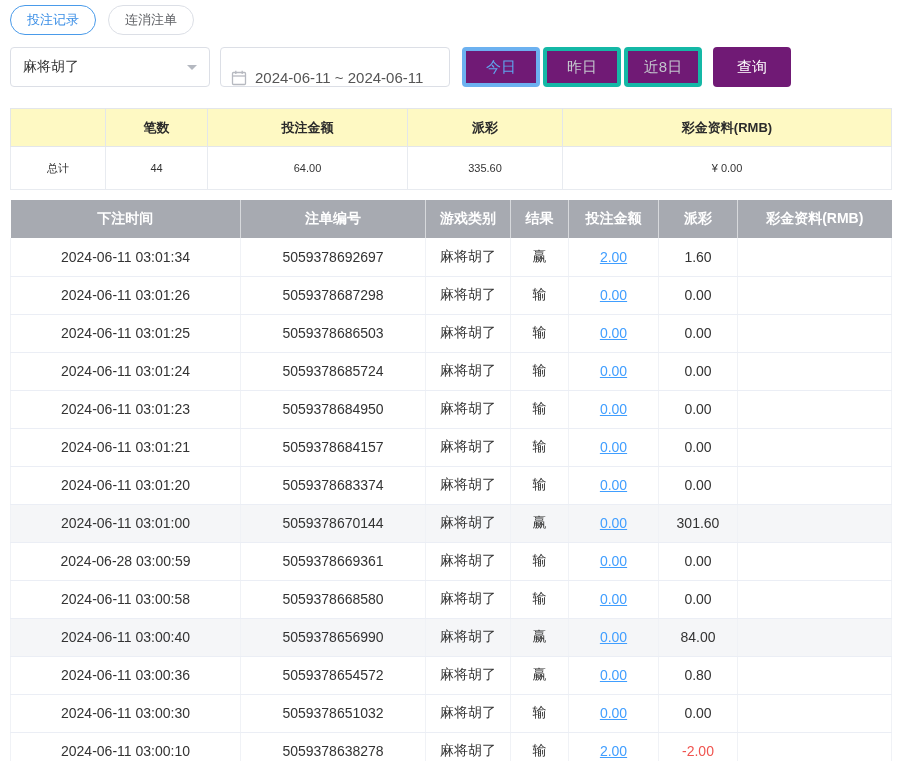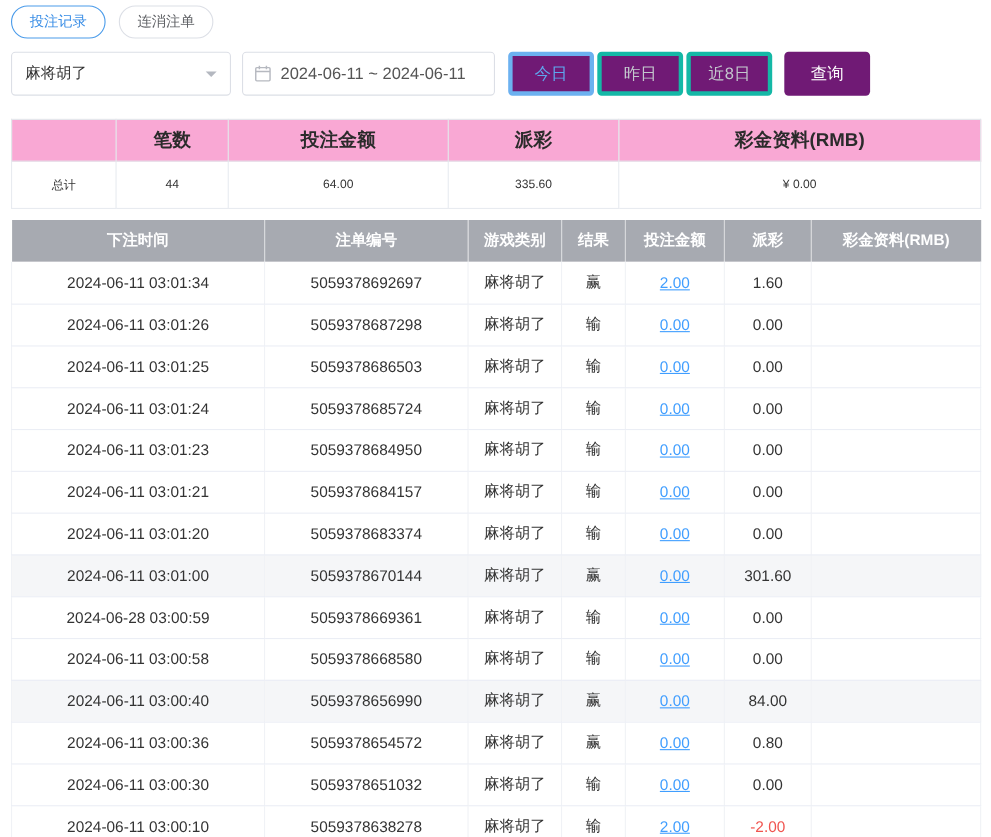--- a/index.html
+++ b/index.html
@@ -27,43 +27,43 @@
     width:200px; height:40px; border:1px solid #dcdfe6; border-radius:4px;
     display:flex; align-items:center; justify-content:space-between;
     padding:0 12px; background:#fff; cursor:pointer; color:#333;
   }
   .caret {
     width:0; height:0; border:5px solid transparent;
     border-top-color:#b4b8c0; margin-top:5px;
   }
   .date-box {
     width:230px; height:40px; border:1px solid #dcdfe6; border-radius:4px;
-    display:flex; align-items:center; gap:8px; padding:0 10px;
+    display:flex; align-items:flex-end; gap:8px; padding:0 10px;
     margin-left:10px; color:#555; background:#fff; cursor:pointer;
     font-size:15px;
   }
   .quick-group { display:flex; gap:3px; margin-left:12px; }
   .quick {
     width:78px; height:40px; background:#701a75; border:4px solid #14b8a6;
     border-radius:4px; color:#c3c7cd; font-size:15px; font-family:inherit;
     cursor:pointer;
   }
   .quick.active { border-color:#6cb1f0; color:#5fa6ee; }
   .query-btn {
     width:78px; height:40px; margin-left:11px; background:#701a75;
     border:none; border-radius:4px; color:#fff; font-size:15px;
     font-family:inherit; cursor:pointer;
   }
 
   
   table { border-collapse:collapse; table-layout:fixed; width:881px; }
   .summary { margin-bottom:10px; }
   .summary th {
-    background:#f9a8d4; height:38px; font-weight:600; color:#2b2b2b;
-    font-size:17px; border:1px solid #e3e6ea;
+    background:#fef9c3; height:38px; font-weight:600; color:#2b2b2b;
+    font-size:13px; border:1px solid #e3e6ea;
   }
   .summary td {
     height:43px; text-align:center; font-size:11px;
     border:1px solid #e8ebf0; background:#fff;
   }
 
   
   .records th {
     background:#a7aab1; color:#fff; height:38px; font-weight:600;
     font-size:14px; border-right:1px solid rgba(255,255,255,.55);

